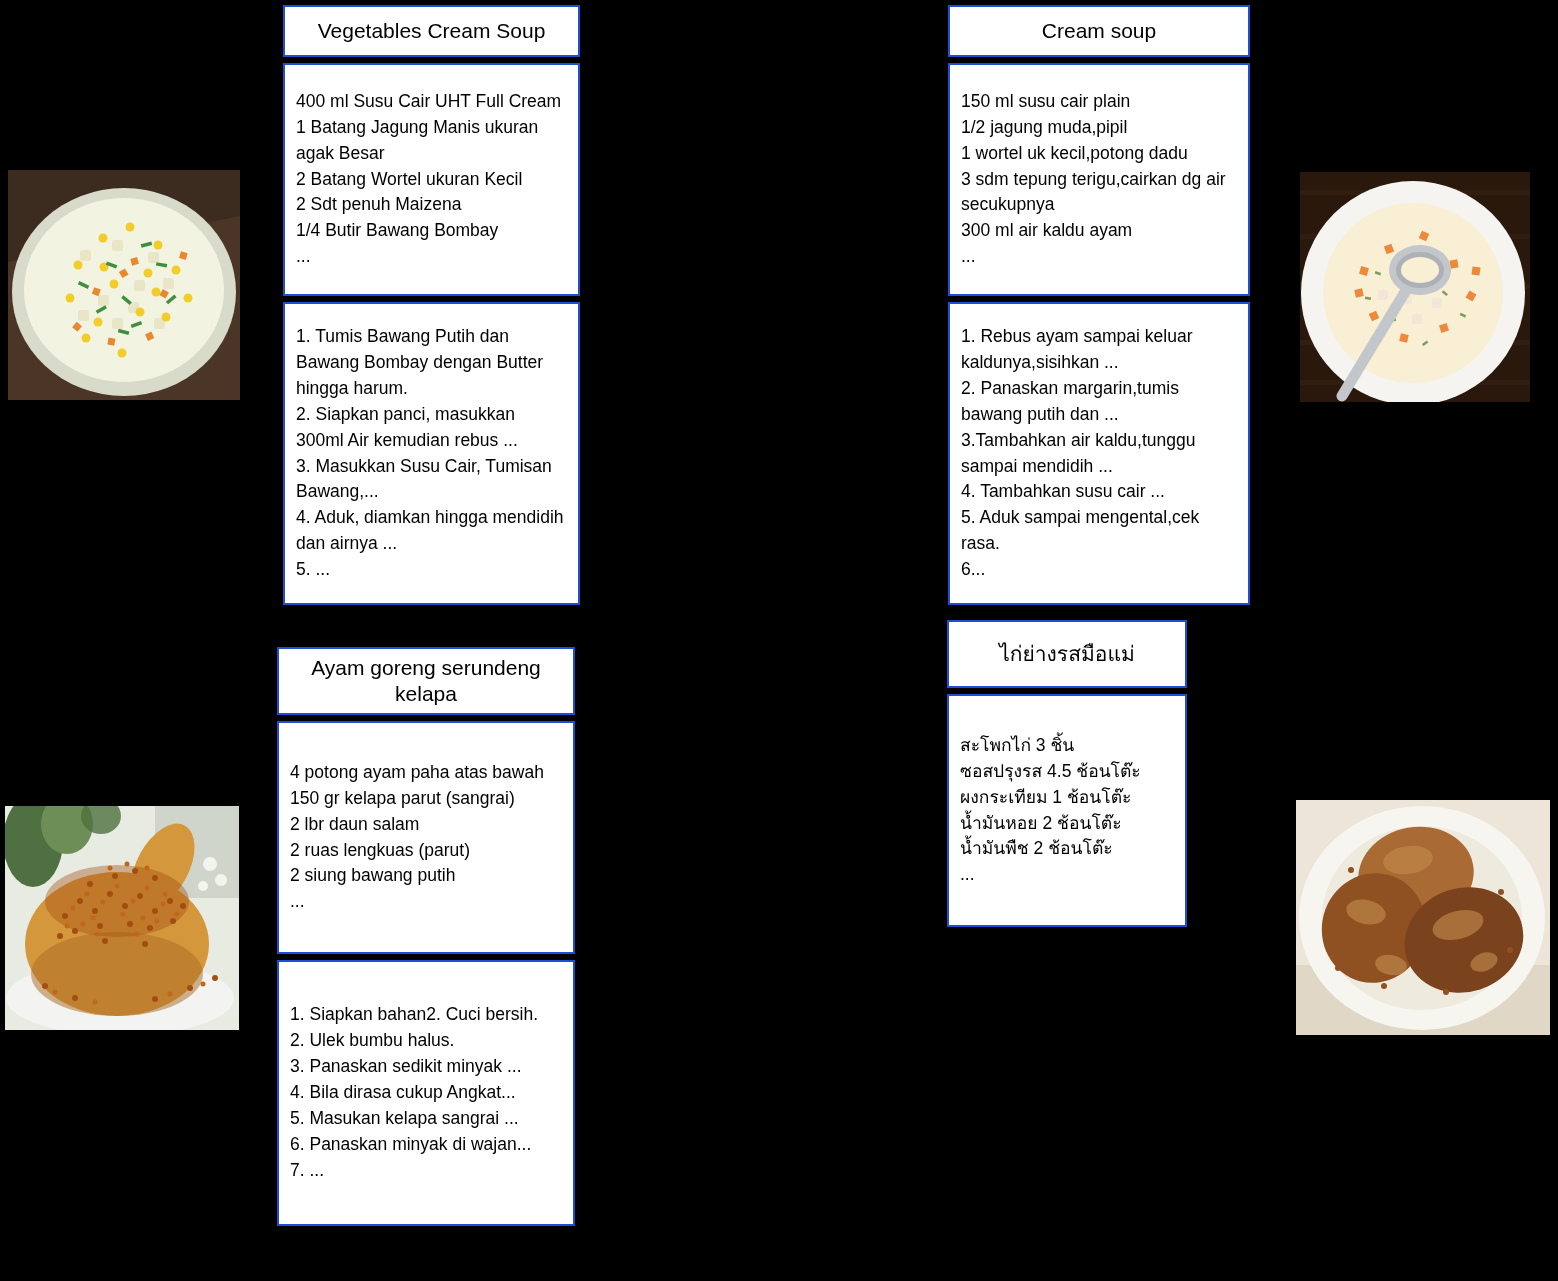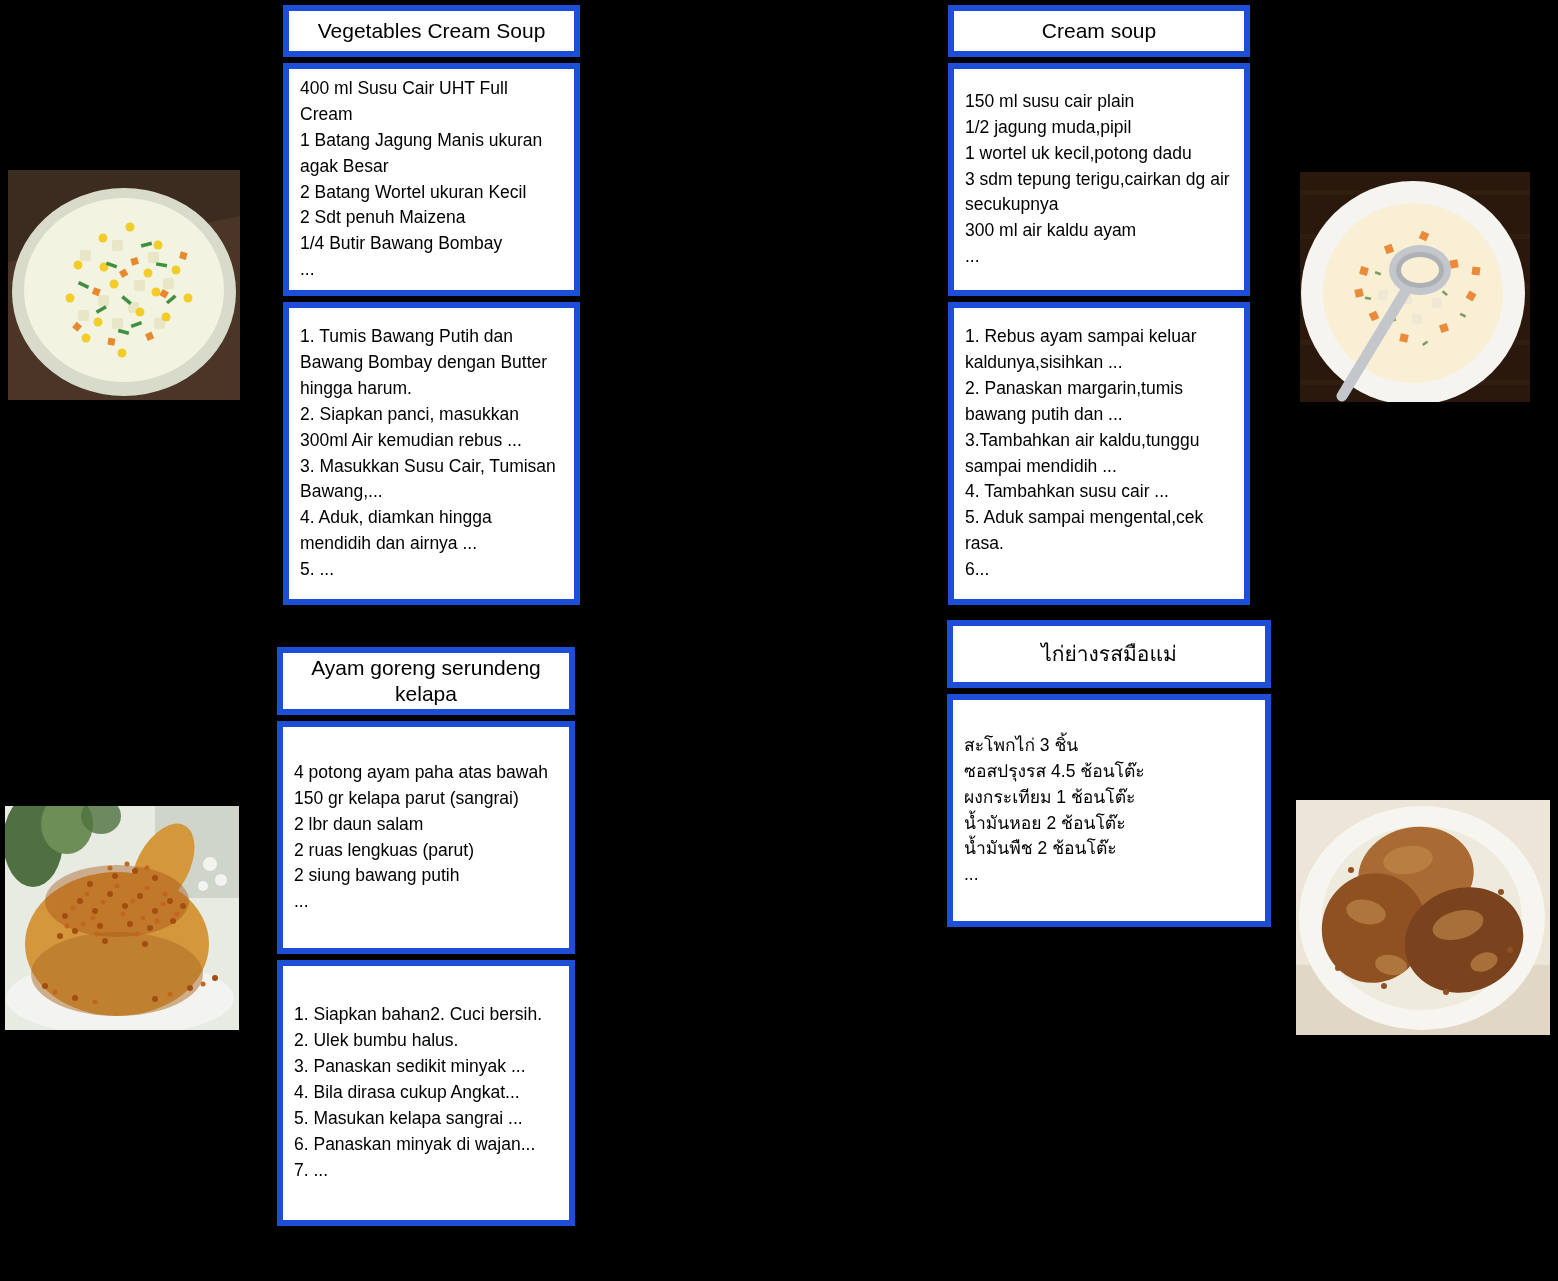--- a/index.html
+++ b/index.html
@@ -1,19 +1,19 @@
 <!DOCTYPE html>
 <html><head>
 <meta charset="utf-8">
 <style>
   html,body{margin:0;padding:0;background:#000;}
   body{width:1558px;height:1281px;position:relative;font-family:"Liberation Sans",sans-serif;}
   .canvas{position:absolute;inset:0;background:#000;}
   .card{position:absolute;display:flex;flex-direction:column;gap:6px;}
-  .box{background:#fff;border:6px solid #1d4ed8;box-sizing:border-box;color:#000;}
+  .box{background:#fff;border:2px solid #1d4ed8;box-sizing:border-box;color:#000;}
   .title-box{display:flex;align-items:center;justify-content:center;text-align:center;
              font-size:21px;line-height:1.25;padding:4px 8px;}
   .text-box{display:flex;flex-direction:column;justify-content:center;
             font-size:17.5px;line-height:1.48;padding:14px 11px;white-space:pre-line;
             overflow:hidden;}
   .h-title-sm{height:52px;}
   .h-title-lg{height:68px;}
   .h-ing{height:233px;}
   .h-steps{height:303px;}
   .card-lower .h-steps{height:266px;}
@@ -276,21 +276,21 @@
 ...</div>
     <div class="box text-box h-steps">1. Siapkan bahan2. Cuci bersih.
 2. Ulek bumbu halus.
 3. Panaskan sedikit minyak ...
 4. Bila dirasa cukup Angkat...
 5. Masukan kelapa sangrai ...
 6. Panaskan minyak di wajan...
 7. ...</div>
   </section>
 
-  <section class="card card-lower" style="left:947px;top:620px;width:324px">
+  <section class="card card-lower" style="left:947px;top:620px;width:240px">
     <header class="box title-box h-title-lg">ไก่ย่างรสมือแม่</header>
     <div class="box text-box h-ing">สะโพกไก่ 3 ชิ้น
 ซอสปรุงรส 4.5 ช้อนโต๊ะ
 ผงกระเทียม 1 ช้อนโต๊ะ
 น้ำมันหอย 2 ช้อนโต๊ะ
 น้ำมันพืช 2 ช้อนโต๊ะ
 ...</div>
   </section>
 
 </div>

